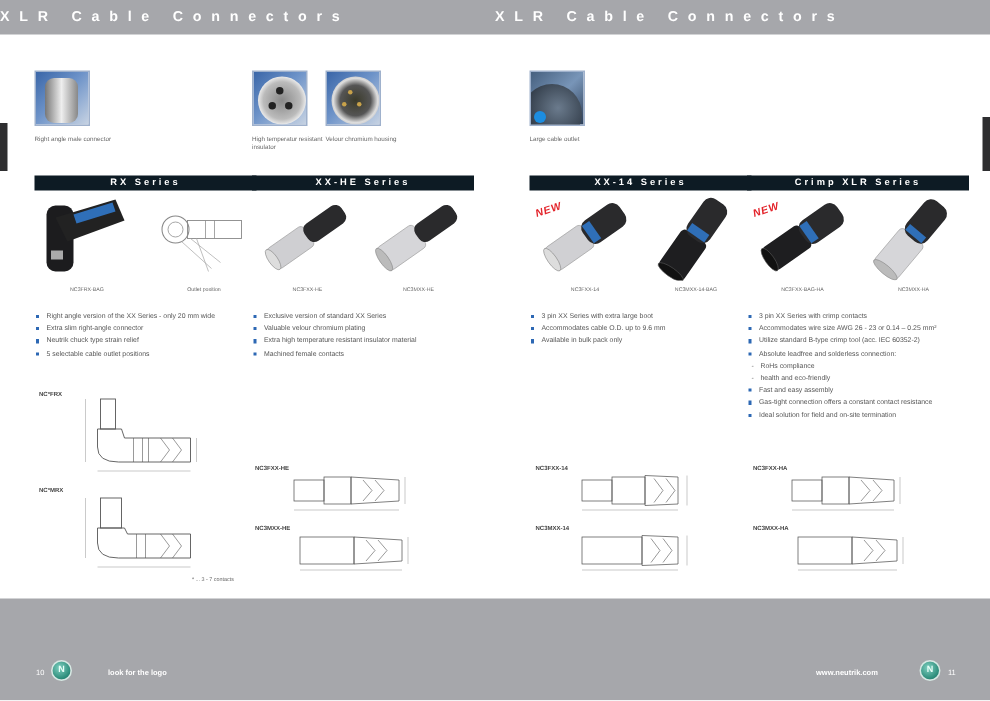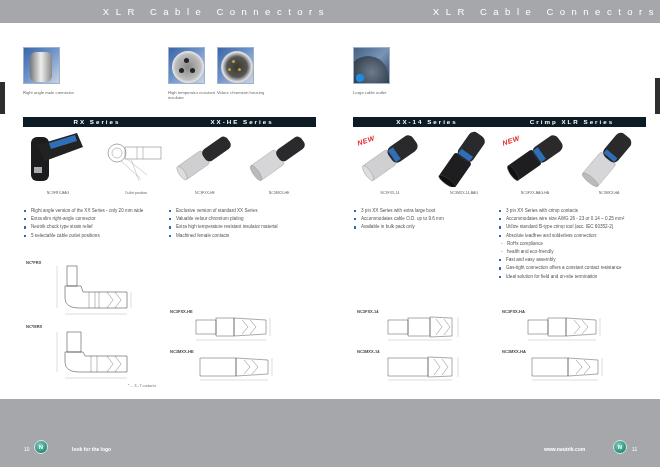--- a/index.html
+++ b/index.html
@@ -5,22 +5,22 @@
     * { margin: 0; padding: 0; box-sizing: border-box; }
     html, body { width: 660px; height: 467px; overflow: hidden; background: #ffffff; }
     body { font-family: "Liberation Sans", sans-serif; color: #444; position: relative; }
 
     .spread { position: absolute; left: 0; top: 0; width: 660px; height: 467px; }
     .page { position: absolute; top: 0; height: 467px; width: 330px; overflow: hidden; background: #fff; }
     .page.left { left: 0; }
     .page.right { left: 330px; }
 
     .header-band { position: absolute; top: 0; left: 0; width: 330px; height: 23px; background: #a6a7ab; }
-    .header-title { position: absolute; top: 6px; left: 0; width: 100%; text-align: right; color: #fff;
-      font-weight: normal; font-size: 9.5px; letter-spacing: 6.5px; }
+    .header-title { position: absolute; top: 6px; left: 0; width: 100%; text-align: left; color: #fff;
+      font-weight: bold; font-size: 9.5px; letter-spacing: 6.5px; }
 
     .footer-band { position: absolute; top: 399px; left: 0; width: 330px; height: 68px; background: #a6a7ab; }
     .footer-num { position: absolute; top: 446px; font-size: 5px; color: #fff; }
     .footer-text { position: absolute; top: 446px; font-size: 5px; color: #fff; font-weight: bold; }
     .logo { position: absolute; top: 440px; width: 14px; height: 14px; border-radius: 50%;
       background: radial-gradient(circle at 40% 35%, #7fd0c0, #2a8a78 70%, #1f6d5f); border: 1px solid #d6e8e3; }
     .logo span { position: absolute; left: 0; top: 3px; width: 100%; text-align: center; font-size: 6px; color: #e8fff8; font-weight: bold; }
 
     .side-tab { position: absolute; background: #2e2e30; }
 

